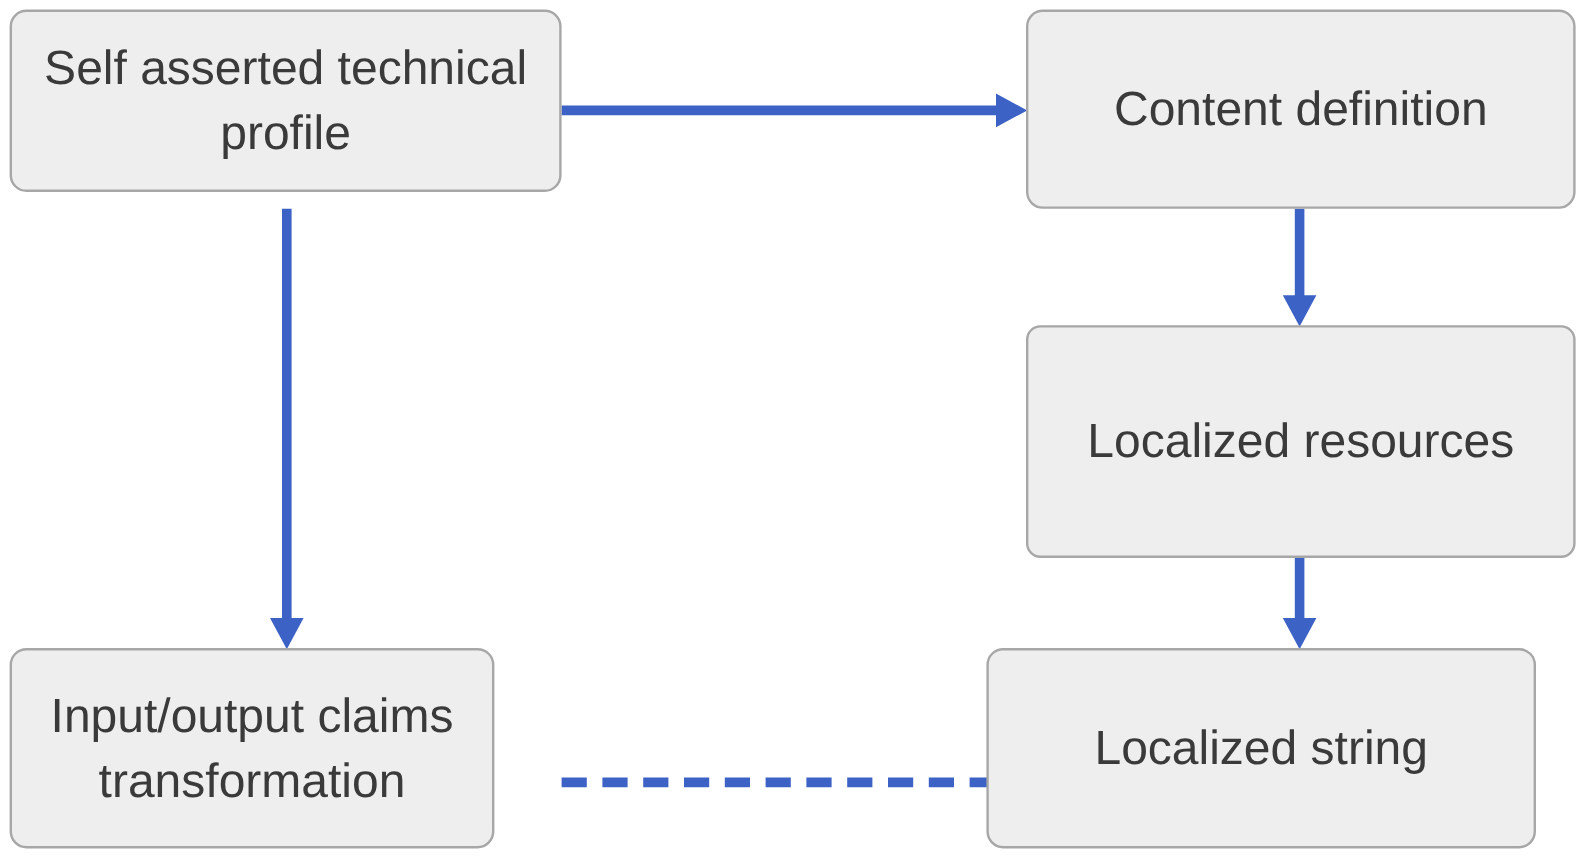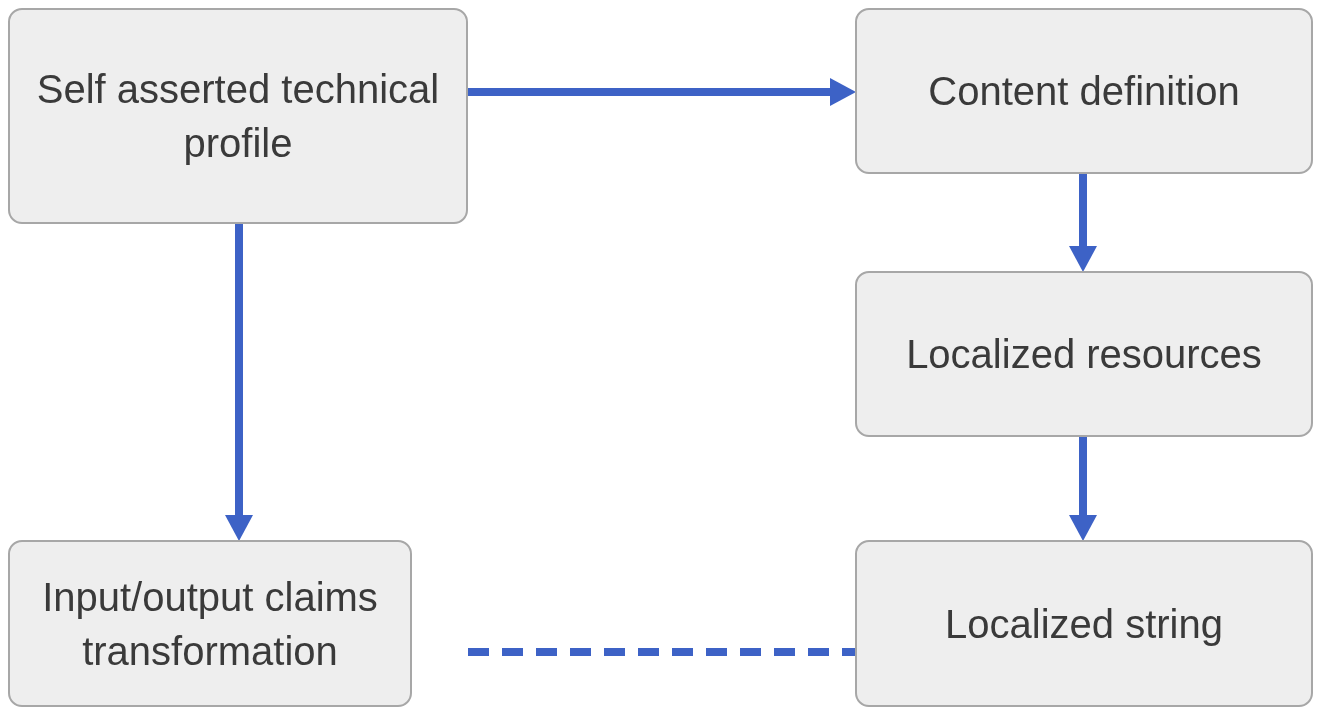--- a/index.html
+++ b/index.html
@@ -33,25 +33,25 @@
     flex-direction:column;
     align-items:center;
     justify-content:center;
     text-align:center;
     color:var(--text);
     font-size:40px;
     line-height:1.35;
   }
   .node .label{display:block;max-width:412px;}
   .node .sublabel{display:block;font-weight:bold;}
-  #node-1{left:8px;  top:8px;  width:460px;height:216px;}
+  #node-1{left:8px;  top:8px;  width:460px;height:152px;}
   #node-2{left:855px; top:8px;  width:458px;height:166px;}
-  #node-3{left:855px; top:271px;width:458px;height:166px;}
+  #node-3{left:855px; top:271px;width:458px;height:194px;border-radius:12px;}
   #node-4{left:8px;  top:540px;width:404px;height:167px;}
-  #node-5{left:855px; top:540px;width:458px;height:167px;}
+  #node-5{left:822px; top:540px;width:458px;height:167px;}
 </style>
 </head>
 <body>
 
 <div class="canvas">
 
   <svg class="edges" viewBox="0 0 1320 716" xmlns="http://www.w3.org/2000/svg">
 
     <g>
       <line x1="468" y1="92" x2="832" y2="92"></line>

